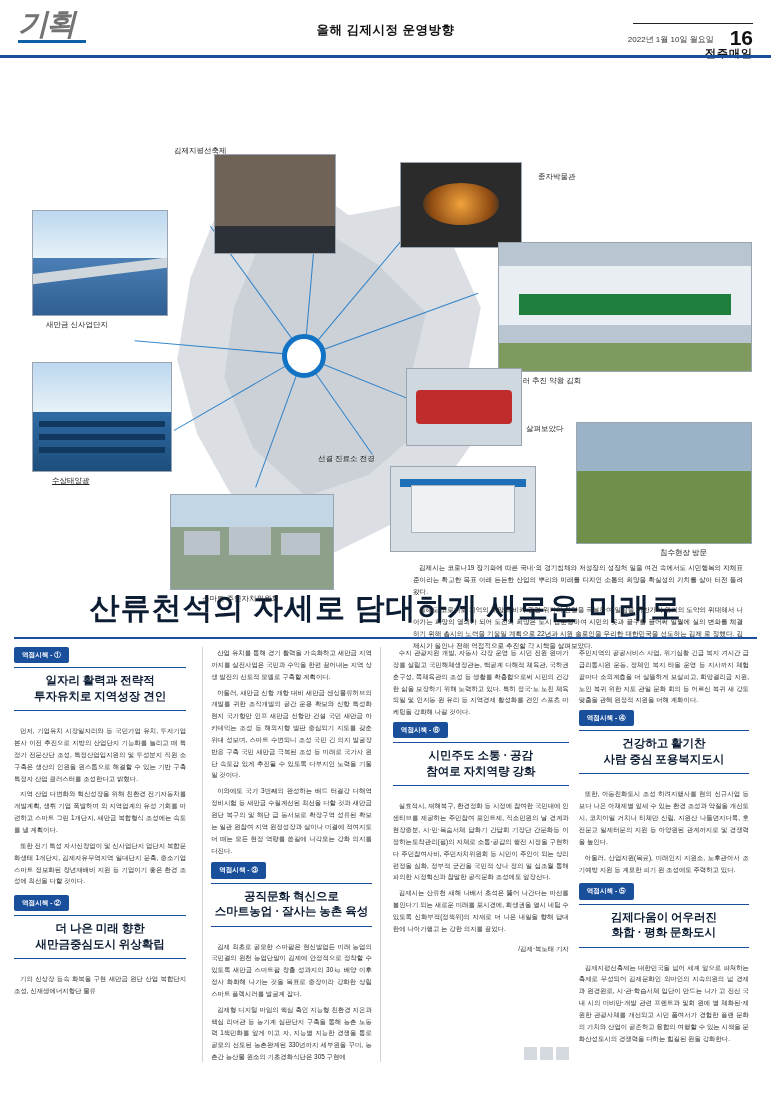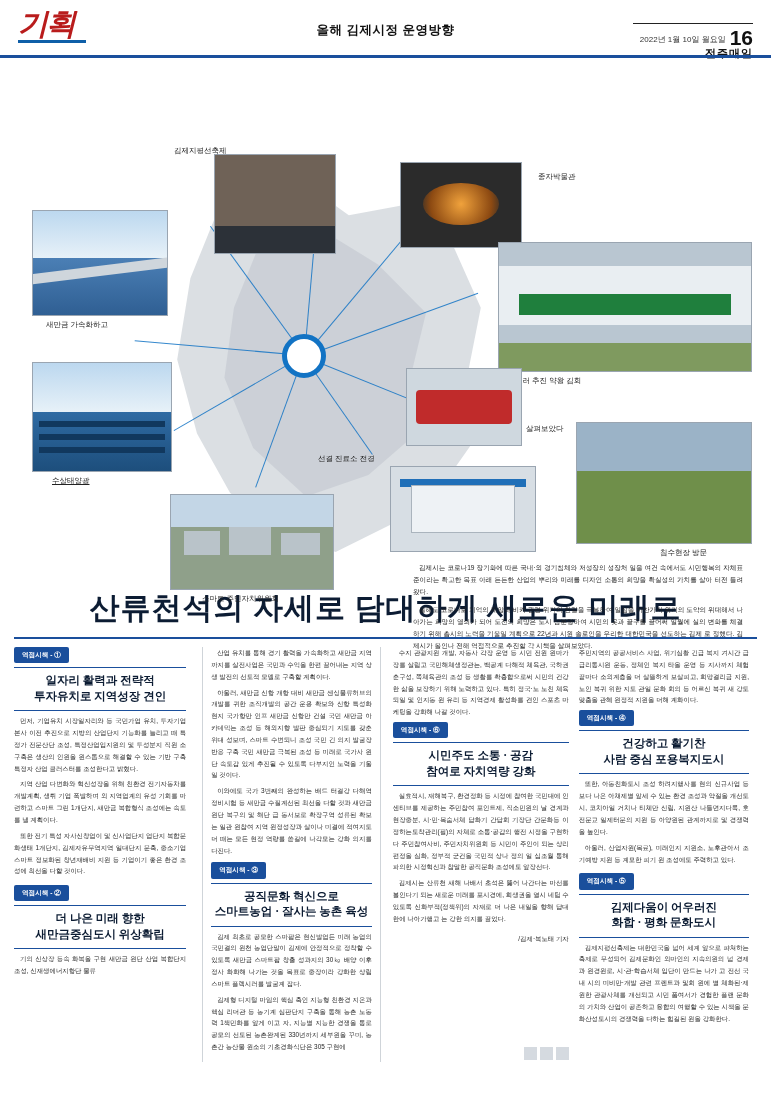--- a/index.html
+++ b/index.html
@@ -15,21 +15,21 @@
   
   .masthead {
     position: relative;
     height: 56px;
     padding: 6px 18px 0 18px;
   }
   .logo {
     position: absolute; left: 18px; top: 4px;
     font-family: "Liberation Serif", serif;
     font-size: 30px; font-weight: bold;
-    color: #b91c1c;
+    color: #737373;
     font-style: italic;
     letter-spacing: -2px;
   }
   .logo-underline {
     position: absolute; left: 18px; top: 40px;
     width: 68px; height: 3px; background: #0f5fa8;
   }
   .head-center {
     position: absolute; left: 0; right: 0; top: 22px;
     text-align: center;
@@ -41,21 +41,21 @@
     text-align: right;
   }
   .paper-name {
     font-size: 11px; font-weight: bold; letter-spacing: 1px; margin-top: 40px;
   }
   .rule-thin {
     position: absolute; right: 18px; top: 23px; width: 120px; height: 1px; background: #222;
   }
   .date-row {
     position: absolute; right: 18px; top: 27px;
-    display: flex; align-items: flex-end; gap: 4px;
+    display: flex; align-items: flex-end; gap: 16px;
   }
   .date-txt { font-size: 8px; color: #333; padding-bottom: 3px; }
   .page-num { font-size: 21px; font-weight: bold; line-height: 1; }
   .masthead-rule {
     position: absolute; left: 0; right: 0; top: 55px;
     height: 3px; background: #1a4f9c;
   }
 
   
   .feature {
@@ -191,21 +191,21 @@
     font-size: 6.6px;
     font-weight: bold;
     padding: 2px 8px;
     border-radius: 2px;
     margin-bottom: 4px;
   }
   .subhead-box {
     border-top: 1.5px solid #1a4f9c;
     border-bottom: 1.5px solid #1a4f9c;
     padding: 5px 2px 6px 2px;
-    margin-bottom: 4px;
+    margin-bottom: 14px;
   }
   .subhead {
     font-family: "Liberation Serif", serif;
     font-size: 11.5px;
     font-weight: bold;
     line-height: 1.35;
     color: #0c1c33;
     text-align: center;
   }
   .sec { margin-bottom: 8px; }
@@ -256,21 +256,21 @@
   <div class="spoke" style="left:290px; top:294px; width:150px; transform:rotate(150deg);"></div>
   <div class="spoke" style="left:290px; top:294px; width:170px; transform:rotate(185deg);"></div>
 
   <div class="hub"></div>
 
   <div class="photo p-saemangeum" style="left:18px; top:148px; width:136px; height:106px;">
     <div class="sky"></div>
       <div class="ground"></div>
       <div class="road"></div>
   </div>
-  <div class="cap" style="left:32px; top:258px;">새만금 가속화하고</div>
+  <div class="cap" style="left:32px; top:258px;">새만금 신사업단지</div>
 
   <div class="photo p-kimje" style="left:200px; top:92px; width:122px; height:100px;">
     <div class="band"></div>
   </div>
   <div class="cap" style="left:160px; top:84px;">김제지평선축제</div>
 
   <div class="photo p-jongja" style="left:386px; top:100px; width:122px; height:86px;">
     <div class="glow"></div>
   </div>
   <div class="cap" style="left:524px; top:110px;">종자박물관</div>

